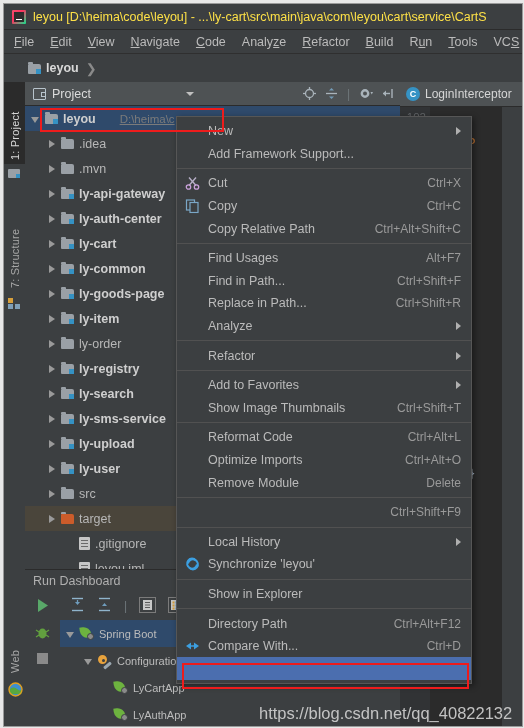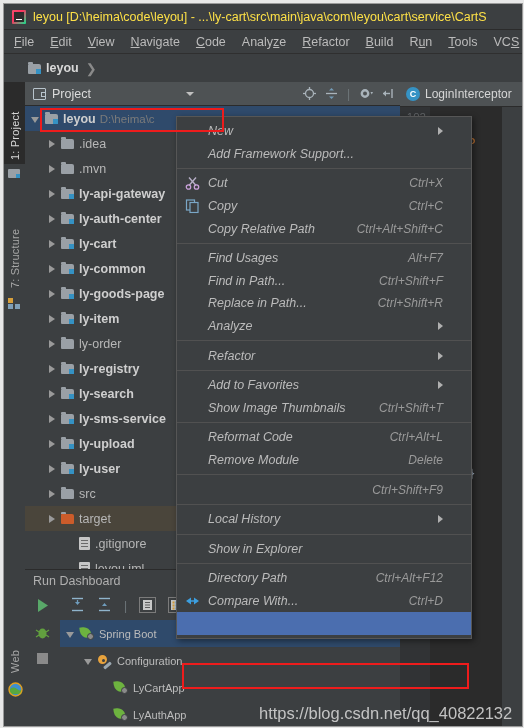--- a/index.html
+++ b/index.html
@@ -130,21 +130,21 @@
     border-top:4.5px solid transparent;border-bottom:4.5px solid transparent;
     border-left:6px solid #9a9a9a;
   }
   .arrow.open{
     border-left:4.5px solid transparent;border-right:4.5px solid transparent;
     border-top:6px solid #9a9a9a;border-bottom:0;margin-top:2px;
   }
   .arrow.blank{border:0;width:6px;}
   .tlabel{color:#b7b7b7;font-size:12.5px;}
   .tlabel.bold{color:#cfcfcf;font-weight:bold;}
-  .tsub{color:#7b7b7b;font-size:11.5px;margin-left:4px;}
+  .tsub{color:#7b7b7b;font-size:11.5px;margin-left:24px;text-decoration:underline;}
   .file-icon{
     width:11px;height:13px;margin-right:5px;flex:none;position:relative;
     background:#c6c6c6;border-radius:1px;
   }
   .file-icon:after{
     content:"";position:absolute;left:2px;top:3px;width:7px;height:1px;
     background:#6a6a6a;box-shadow:0 3px 0 #6a6a6a,0 6px 0 #6a6a6a;
   }
   
   .rundash{
@@ -232,21 +232,21 @@
   .fold.up:after{border-top:0;border-bottom:4px solid #8c8c8c;top:2px;}
   
   .ctxmenu{
     position:absolute;left:172px;top:112px;width:296px;
     background:#3c3f41;border:1px solid #565656;
     box-shadow:2px 2px 6px rgba(0,0,0,.45);
     padding:3px 0;box-sizing:border-box;z-index:50;
   }
   .ci{
     height:22.6px;display:flex;align-items:center;position:relative;
-    padding-left:31px;padding-right:28px;box-sizing:border-box;cursor:default;font-style:italic;
+    padding-left:31px;padding-right:10px;box-sizing:border-box;cursor:default;
   }
   .ci.sel{background:#4b6eaf;}
   .ci .txt{color:#bbbbbb;font-size:12.5px;white-space:nowrap;}
   .ci .acc{
     margin-left:auto;color:#9a9a9a;font-size:12px;padding-left:14px;white-space:nowrap;
   }
   .ci .sub{
     margin-left:auto;width:0;height:0;
     border-top:4px solid transparent;border-bottom:4px solid transparent;
     border-left:5px solid #b0b0b0;
@@ -695,31 +695,42 @@
       <div class="ci">
         <span class="txt">Show Image Thumbnails</span>
         <span class="acc">Ctrl+Shift+T</span>
       </div>
       <div class="csep"></div>
       <div class="ci">
         <span class="txt">Reformat Code</span>
         <span class="acc">Ctrl+Alt+L</span>
       </div>
       <div class="ci">
+        <span class="txt">Optimize Imports</span>
+        <span class="acc">Ctrl+Alt+O</span>
+      </div>
+      <div class="ci">
         <span class="txt">Remove Module</span>
         <span class="acc">Delete</span>
       </div>
       <div class="csep"></div>
       <div class="ci">
         <span class="acc">Ctrl+Shift+F9</span>
       </div>
       <div class="csep"></div>
       <div class="ci">
         <span class="txt">Local History</span>
         <span class="sub"></span>
+      </div>
+      <div class="ci">
+        <span class="ico"><svg width="15" height="15" viewBox="0 0 15 15">
+            <path d="M11 4 A5 5 0 1 0 12 8" fill="none" stroke="#3c9fe0" stroke-width="2"></path>
+            <path d="M4 11 A5 5 0 1 0 3 7" fill="none" stroke="#3c9fe0" stroke-width="2"></path>
+          </svg></span>
+        <span class="txt">Synchronize 'leyou'</span>
       </div>
       <div class="csep"></div>
       <div class="ci">
         <span class="txt">Show in Explorer</span>
       </div>
       <div class="csep"></div>
       <div class="ci">
         <span class="txt">Directory Path</span>
         <span class="acc">Ctrl+Alt+F12</span>
       </div>

